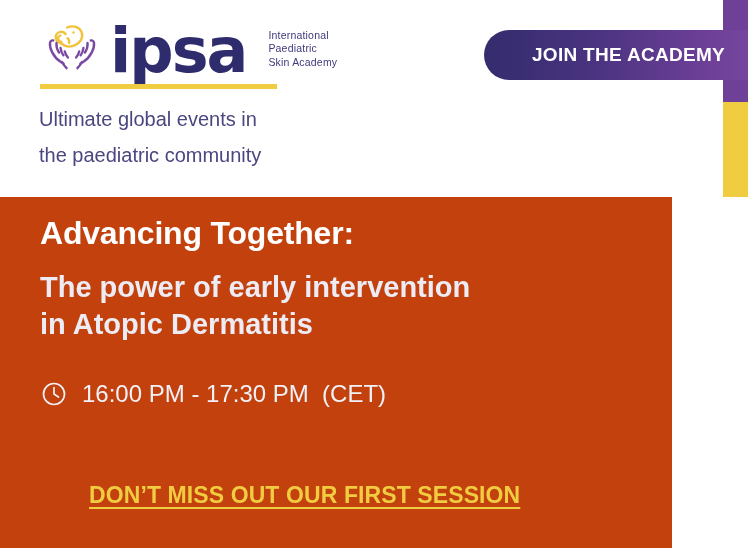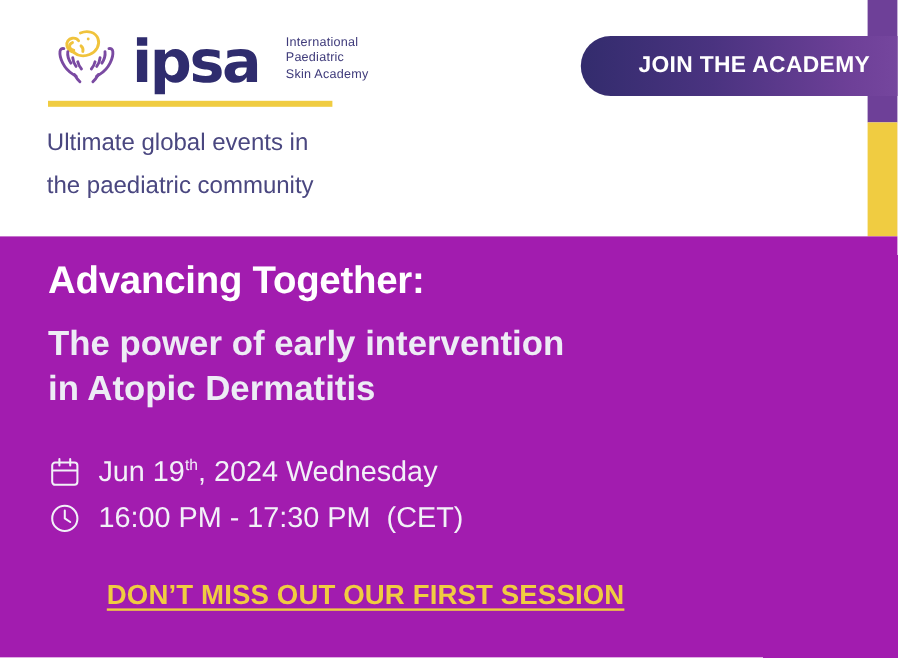--- a/index.html
+++ b/index.html
@@ -49,21 +49,21 @@
     display: block;
   }
   .logo-word {
     display: flex;
     align-items: center;
     margin-left: 6px;
   }
   .logo-ipsa {
     font-family: "DejaVu Sans", sans-serif;
     font-weight: bold;
-    font-size: 49px;
+    font-size: 62px;
     letter-spacing: -2px;
     color: #2F2C6E;
     line-height: 1;
     position: relative;
     top: 2px;
   }
   .logo-sub {
     margin-left: 22px;
     color: #3E3A7A;
     font-size: 10.5px;
@@ -106,22 +106,22 @@
     text-align: left;
     padding: 0 0 0 48px;
     cursor: pointer;
     box-sizing: border-box;
   }
 
   
   .main {
     position: absolute;
     left: 0; top: 197px;
-    width: 748px; height: 351px;
-    background: #a21caf;
+    width: 672px; height: 351px;
+    background: #c2410c;
   }
 
   .headline {
     position: absolute;
     left: 40px; top: 18px;
     color: #ffffff;
     font-size: 32px;
     font-weight: bold;
     letter-spacing: -0.2px;
   }
@@ -232,29 +232,20 @@
 
   <div class="main">
 
     <div class="headline">Advancing Together:</div>
 
     <div class="subhead">The power of early intervention
 in Atopic Dermatitis</div>
 
     <div class="meta">
 
-      <div class="meta-row">
-        <svg class="meta-icon" viewBox="0 0 28 28">
-          <rect x="3.5" y="5.5" width="21" height="18.5" rx="2.5" fill="none" stroke="#F2F1F8" stroke-width="1.7"></rect>
-          <line x1="3.5" y1="12" x2="24.5" y2="12" stroke="#F2F1F8" stroke-width="1.7"></line>
-          <line x1="9.5" y1="2.5" x2="9.5" y2="8" stroke="#F2F1F8" stroke-width="1.7" stroke-linecap="round"></line>
-          <line x1="18.5" y1="2.5" x2="18.5" y2="8" stroke="#F2F1F8" stroke-width="1.7" stroke-linecap="round"></line>
-        </svg>
-        <span class="meta-text"><span>Jun 19</span><sup>th</sup><span>, 2024 Wednesday</span></span>
-      </div>
 
       <div class="meta-row">
         <svg class="meta-icon" viewBox="0 0 28 28">
           <circle cx="14" cy="14" r="10.5" fill="none" stroke="#F2F1F8" stroke-width="1.7"></circle>
           <path d="M14 7.5 L14 14 L18.5 17" fill="none" stroke="#F2F1F8" stroke-width="1.7" stroke-linecap="round" stroke-linejoin="round"></path>
         </svg>
         <span class="meta-text">16:00 PM - 17:30 PM  (CET)</span>
       </div>
 
     </div>

